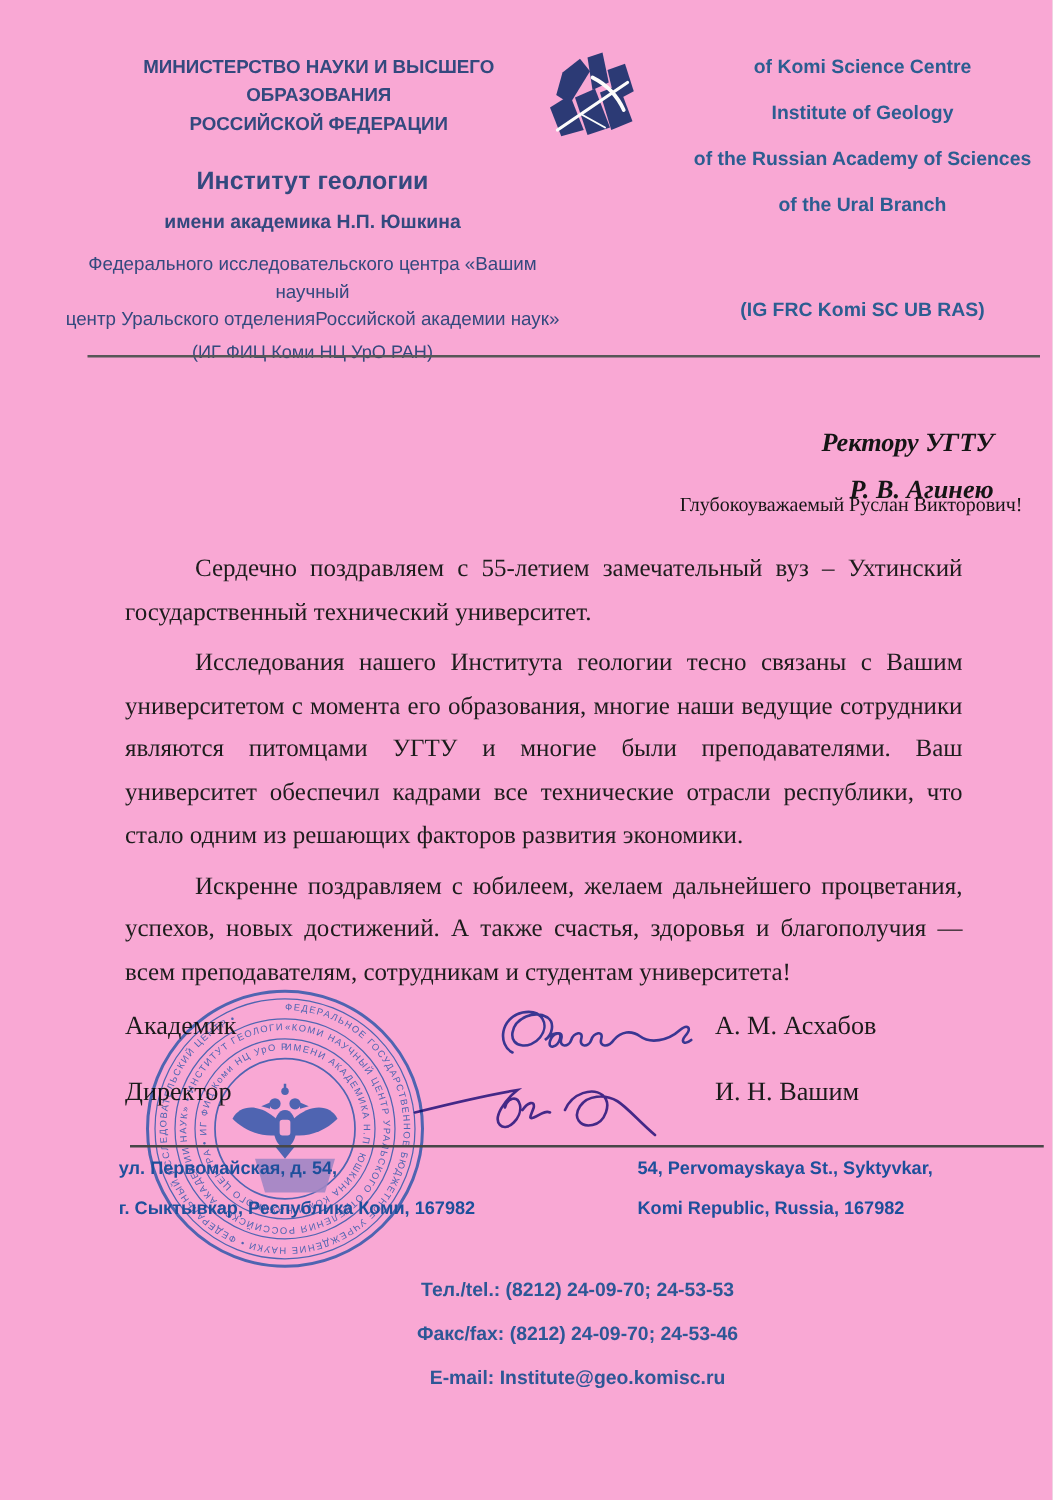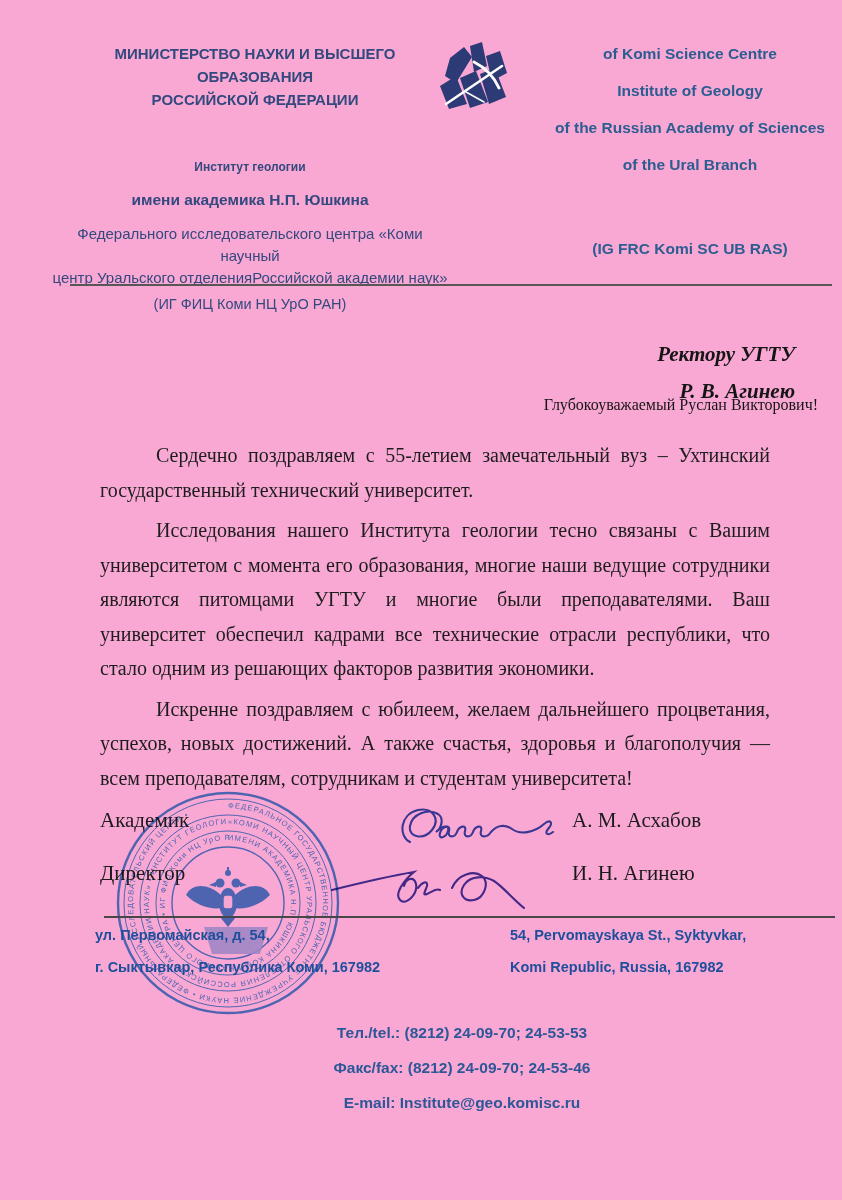--- a/index.html
+++ b/index.html
@@ -11,21 +11,21 @@
   
   .ministry{
     position:absolute;left:55px;top:42px;width:400px;text-align:center;
     font-family:"Liberation Sans",sans-serif;font-weight:700;
     font-size:15px;line-height:23px;color:#33497e;
   }
   .inst-ru{
     position:absolute;left:50px;top:135px;width:400px;text-align:center;
     font-family:"Liberation Sans",sans-serif;color:#33497e;
   }
-  .inst-ru .l1{font-weight:700;font-size:12px;line-height:20px;margin-bottom:13px;margin-top:22px;}
+  .inst-ru .l1{font-weight:700;font-size:20px;line-height:20px;margin-bottom:13px;}
   .inst-ru .l2{font-weight:700;font-size:15.5px;line-height:20px;margin-bottom:13px;}
   .inst-ru .l3,.inst-ru .l4{font-weight:400;font-size:15px;line-height:22px;}
   .inst-ru .l5{font-weight:400;font-size:14.5px;margin-top:7px;}
   .inst-en{
     position:absolute;left:545px;top:44px;width:290px;text-align:center;
     font-family:"Liberation Sans",sans-serif;font-weight:700;
     font-size:15.5px;color:#2c5d91;
   }
   .inst-en .line{height:37px;line-height:20px;}
   .inst-en .abbrev{margin-top:47px;line-height:20px;}
@@ -93,21 +93,21 @@
     <g stroke="#fcfcfb" fill="none" stroke-linecap="round">
       <path d="M10,64 L66,26" stroke-width="2.6"></path>
       <path d="M38,22 C50,28 58,37 63,48" stroke-width="3"></path>
       <path d="M30,52 L48,62" stroke-width="1.6"></path>
     </g>
   </svg>
 
   <div class="inst-ru">
     <div class="l1">Институт геологии</div>
     <div class="l2">имени академика Н.П. Юшкина</div>
-    <div class="l3">Федерального исследовательского центра «Коми научный</div>
+    <div class="l3">Федерального исследовательского центра «Вашим научный</div>
     <div class="l4">центр Уральского отделенияРоссийской академии наук»</div>
     <div class="l5">(ИГ ФИЦ Коми НЦ УрО РАН)</div>
   </div>
 
   <div class="inst-en">
     <div class="line">of Komi Science Centre</div>
     <div class="line">Institute of Geology</div>
     <div class="line">of the Russian Academy of Sciences</div>
     <div class="line">of the Ural Branch</div>
     <div class="abbrev">(IG FRC Komi SC UB RAS)</div>
@@ -124,21 +124,21 @@
 
   <div class="body-text">
     <p>Сердечно поздравляем с 55-летием замечательный вуз – Ухтинский государственный технический университет.</p>
     <p>Исследования нашего Института геологии тесно связаны с Вашим университетом с момента его образования, многие наши ведущие сотрудники являются питомцами УГТУ и многие были преподавателями. Ваш университет обеспечил кадрами все технические отрасли республики, что стало одним из решающих факторов развития экономики.</p>
     <p>Искренне поздравляем с юбилеем, желаем дальнейшего процветания, успехов, новых достижений. А также счастья, здоровья и благополучия — всем преподавателям, сотрудникам и студентам университета!</p>
   </div>
 
   <div class="sig-title t1">Академик</div>
   <div class="sig-name t1">А. М. Асхабов</div>
   <div class="sig-title t2">Директор</div>
-  <div class="sig-name t2">И. Н. Агинею</div>
+  <div class="sig-name t2">И. Н. Вашим</div>
 
   <svg class="stamp" viewBox="0 0 224 224">
     <defs>
       <path id="rc1" d="M112,17 a95,95 0 1,1 -0.01,0"></path>
       <path id="rc2" d="M112,33 a79,79 0 1,1 -0.01,0"></path>
       <path id="rc3" d="M112,49 a63,63 0 1,1 -0.01,0"></path>
     </defs>
     <circle cx="112" cy="112" r="110" fill="none" stroke="#4390d2" stroke-width="2.4"></circle>
     <circle cx="112" cy="112" r="104" fill="none" stroke="#4390d2" stroke-width="1"></circle>
     <circle cx="112" cy="112" r="88" fill="none" stroke="#4390d2" stroke-width="1"></circle>

